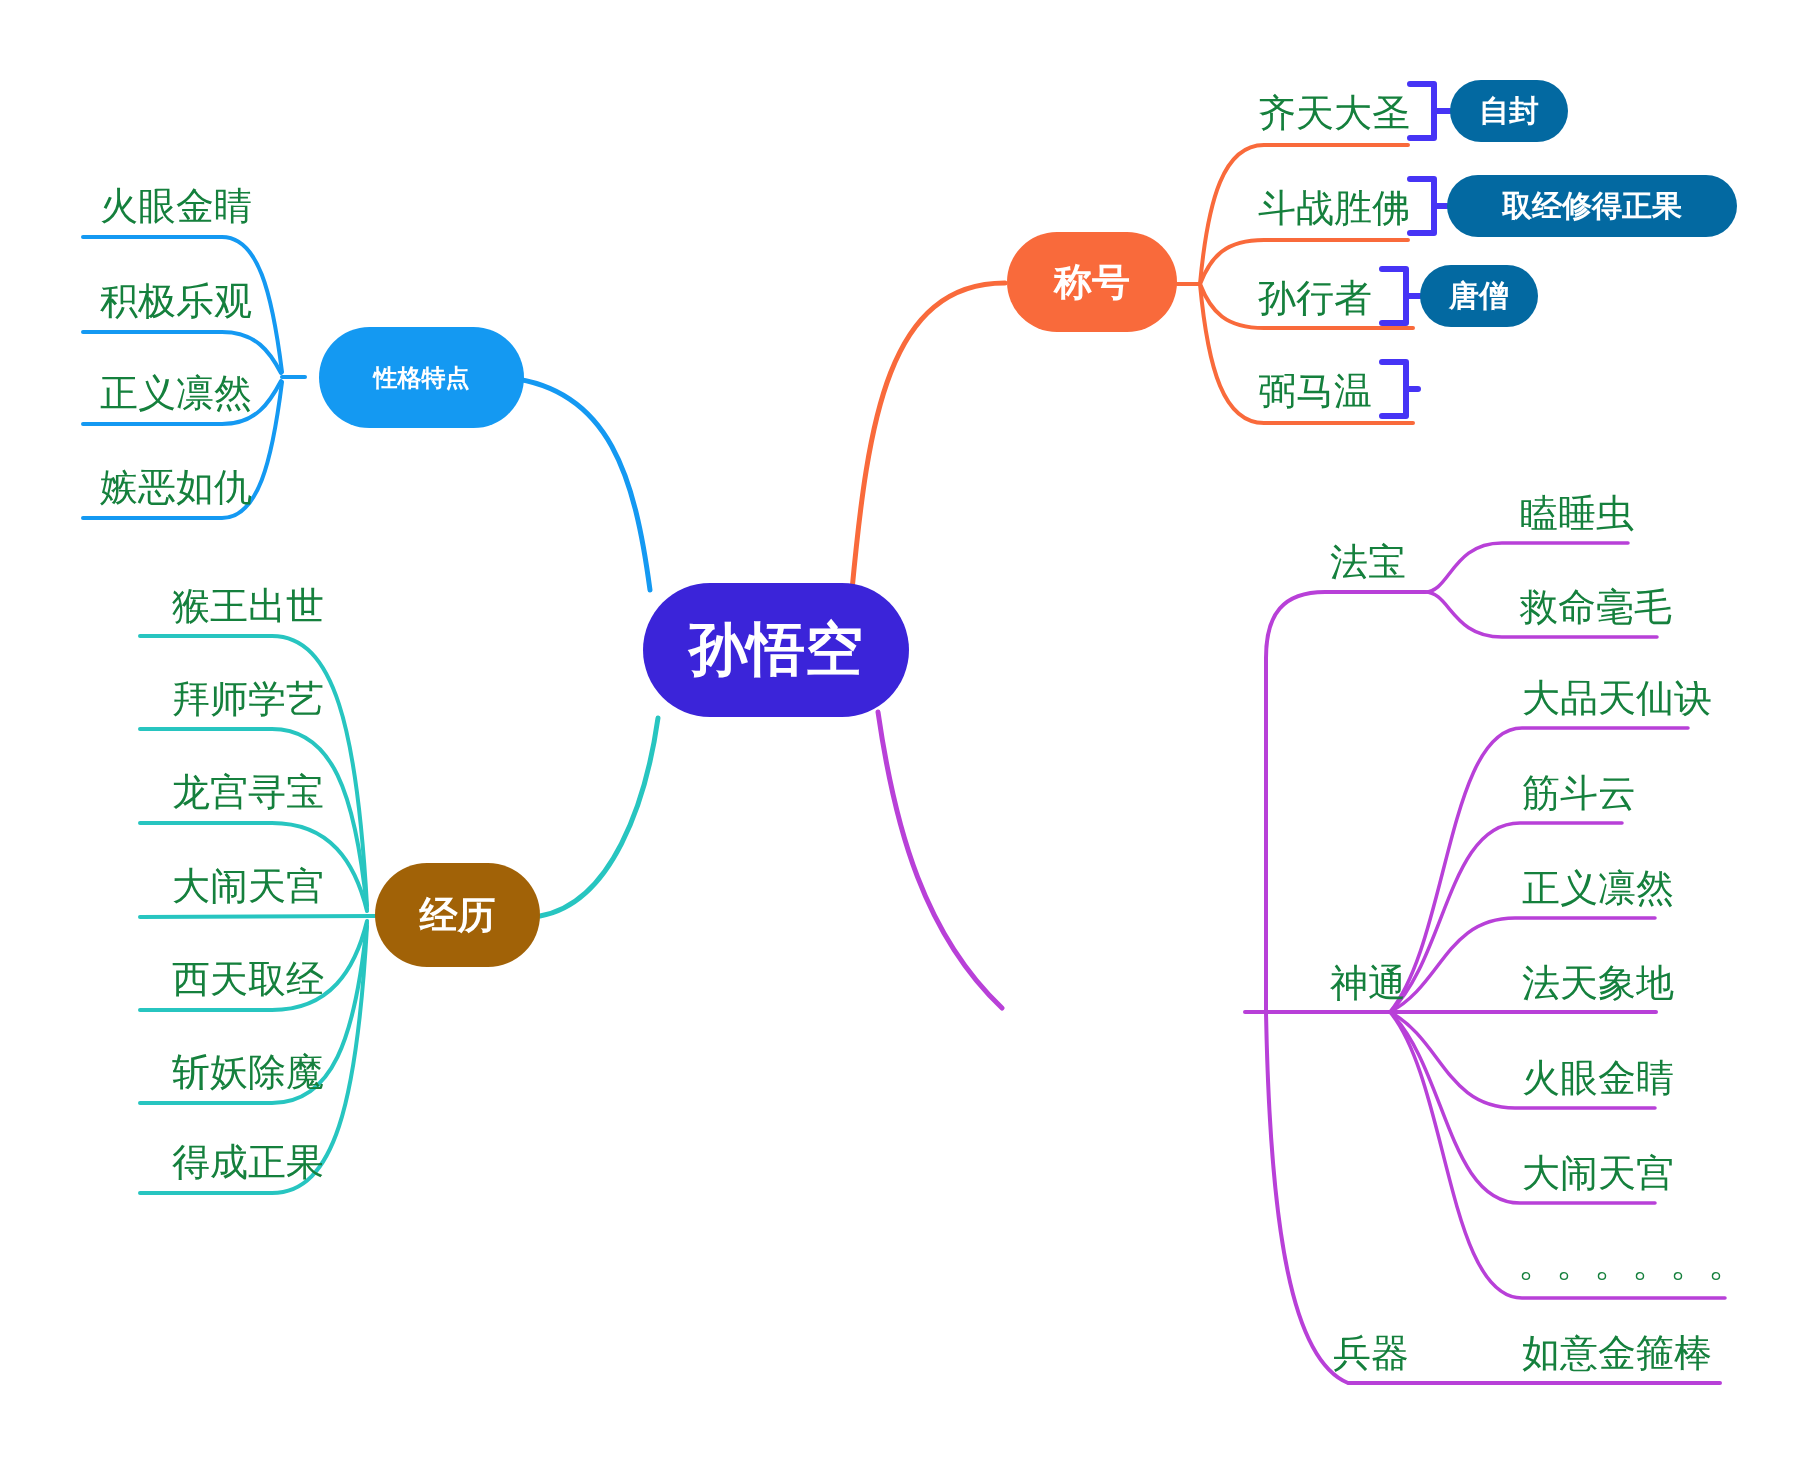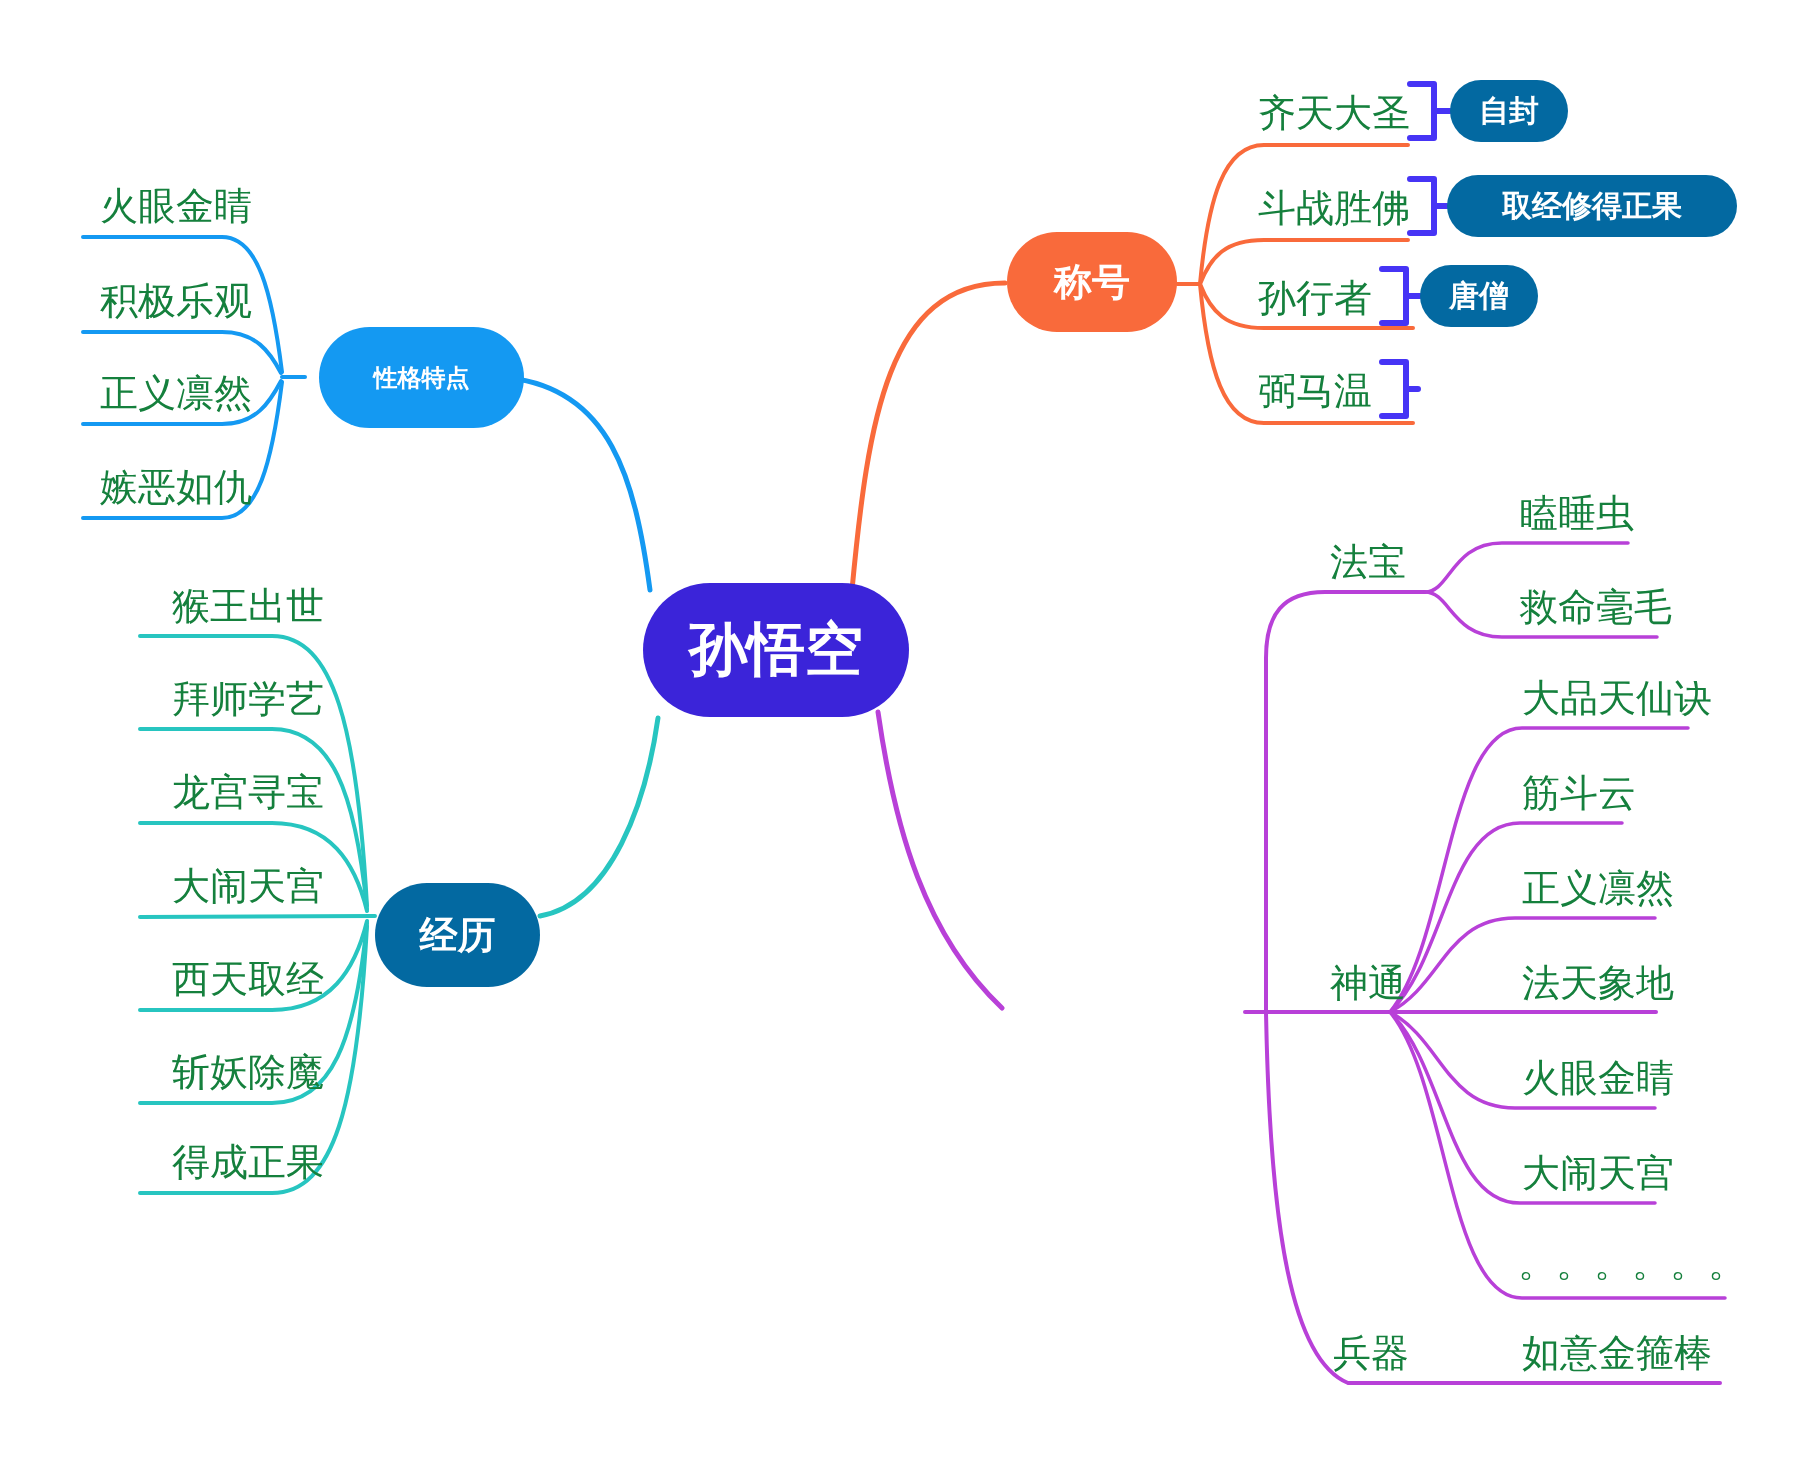--- a/index.html
+++ b/index.html
@@ -7,21 +7,21 @@
     position:relative;width:1793px;height:1468px;background:#ffffff;overflow:hidden;
     font-family:"Liberation Sans","DejaVu Sans",sans-serif;
   }
   #edges{position:absolute;left:0;top:0;width:1793px;height:1468px;}
   .topic{
     position:absolute;display:flex;align-items:center;justify-content:center;
     color:#ffffff;font-weight:bold;white-space:nowrap;cursor:pointer;
   }
   .topic.root{left:643px;top:583px;width:266px;height:134px;border-radius:67px;background:#3b24d9;font-size:58px;}
   .topic.personality{left:319px;top:327px;width:205px;height:101px;border-radius:51px;background:#1499f2;font-size:24px;}
-  .topic.experience{left:375px;top:863px;width:165px;height:104px;border-radius:52px;background:#0369a1;font-size:38px;margin-top:20px;}
+  .topic.experience{left:375px;top:863px;width:165px;height:104px;border-radius:52px;background:#a16207;font-size:38px;}
   .topic.titles{left:1007px;top:232px;width:170px;height:100px;border-radius:50px;background:#f96a3b;font-size:38px;}
   .topic.skills{left:1005px;top:962px;width:240px;height:98px;border-radius:49px;background:#b840d8;font-size:37px;}
   .leaf{
     position:absolute;color:#15803d;font-size:38px;line-height:34px;white-space:nowrap;cursor:pointer;
   }
   .pill{
     position:absolute;display:flex;align-items:center;justify-content:center;
     height:62px;border-radius:31px;background:#0369a1;color:#ffffff;
     font-size:30px;font-weight:600;white-space:nowrap;cursor:pointer;
   }

